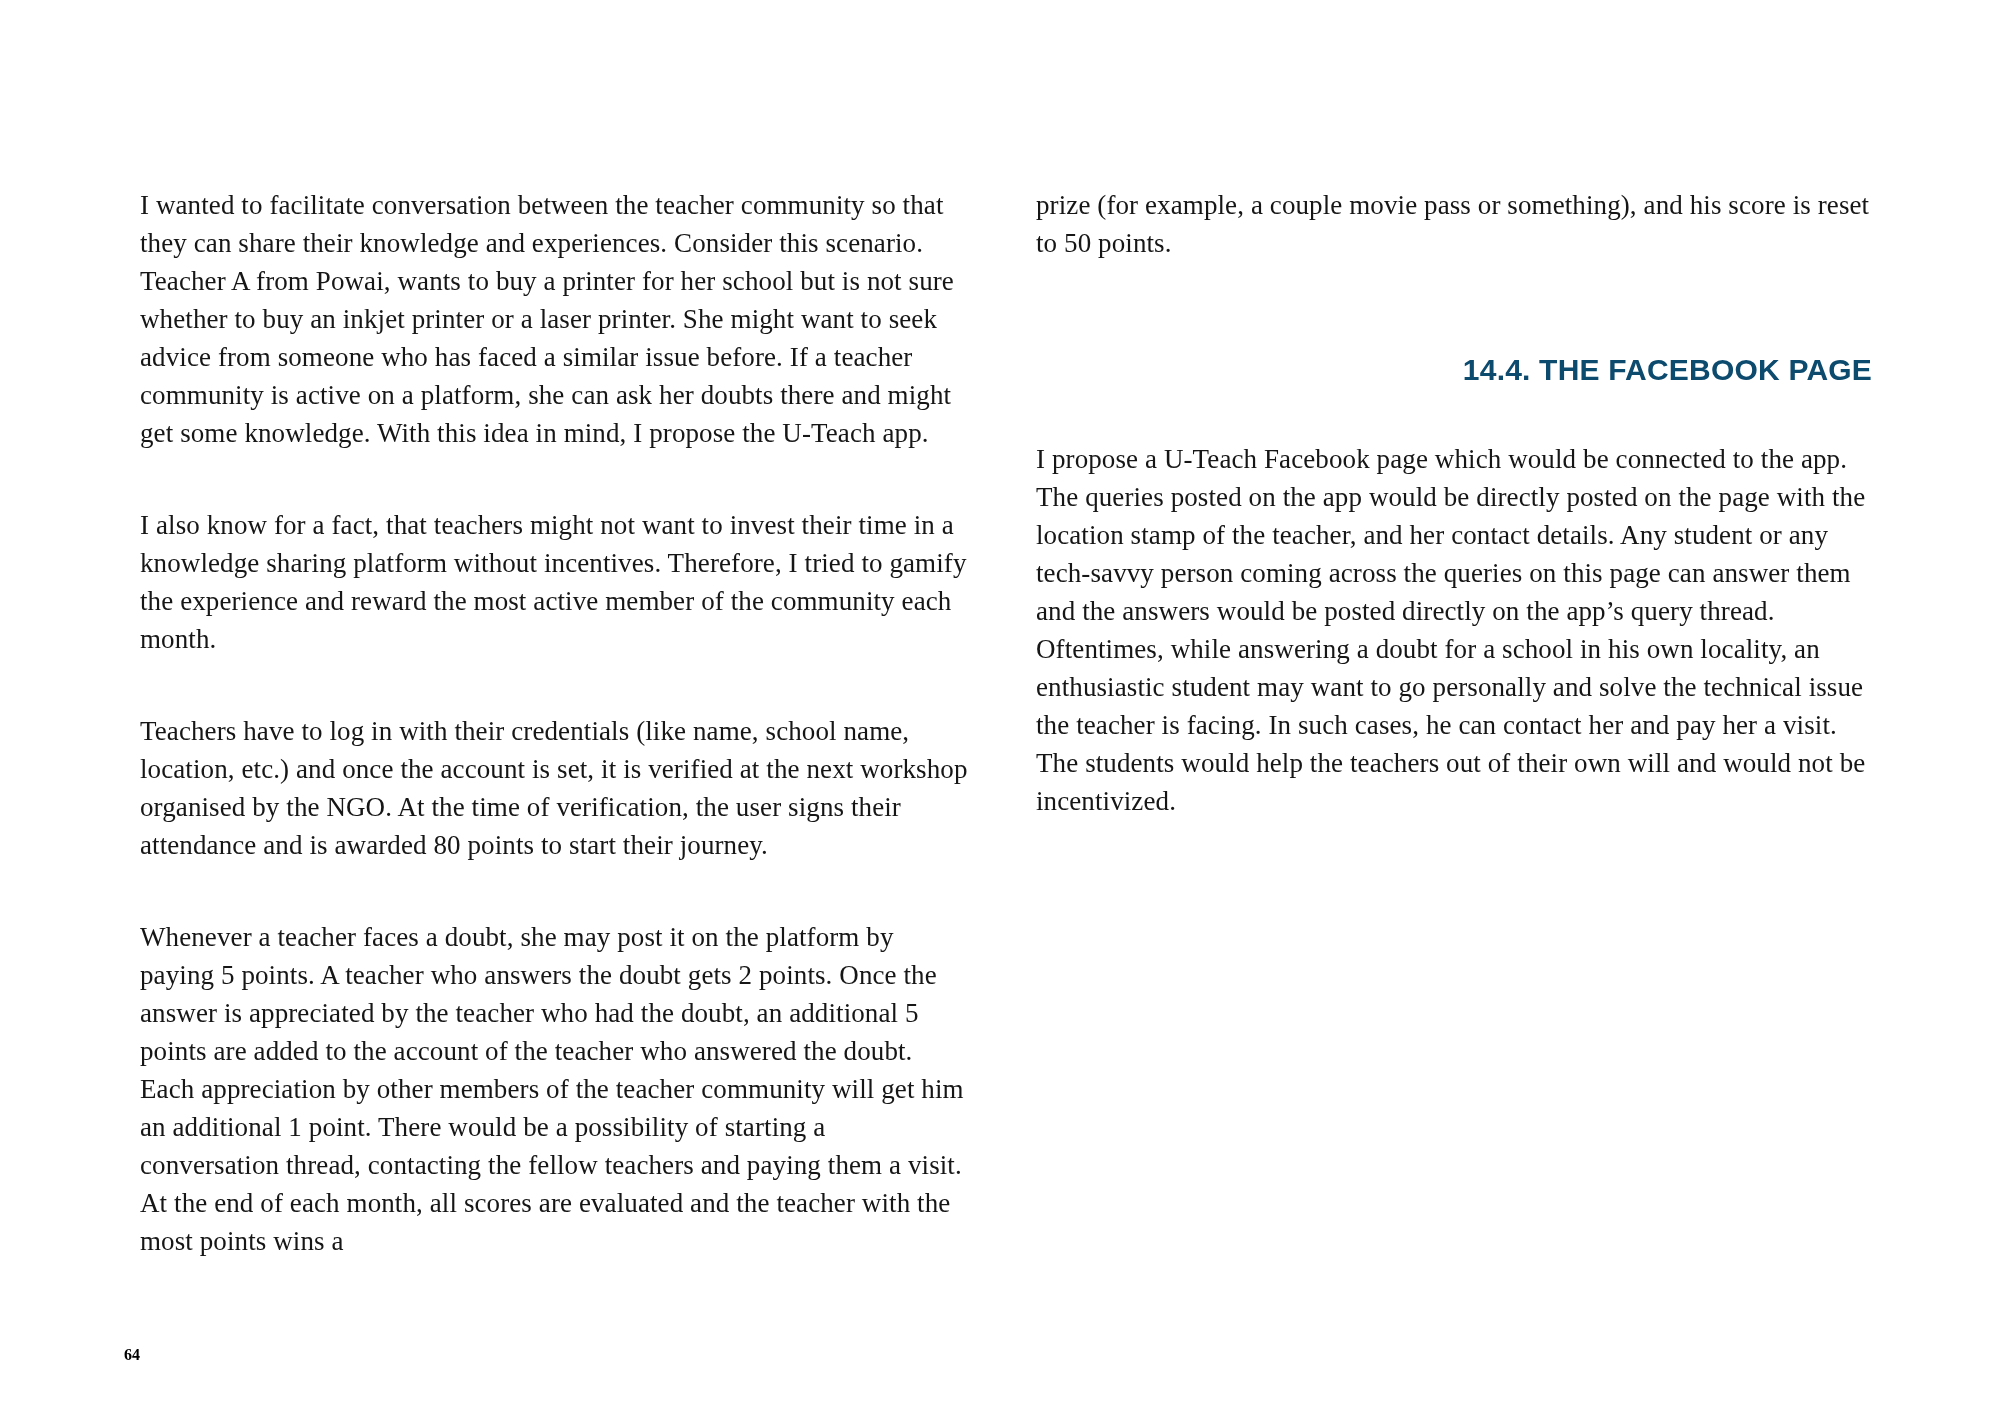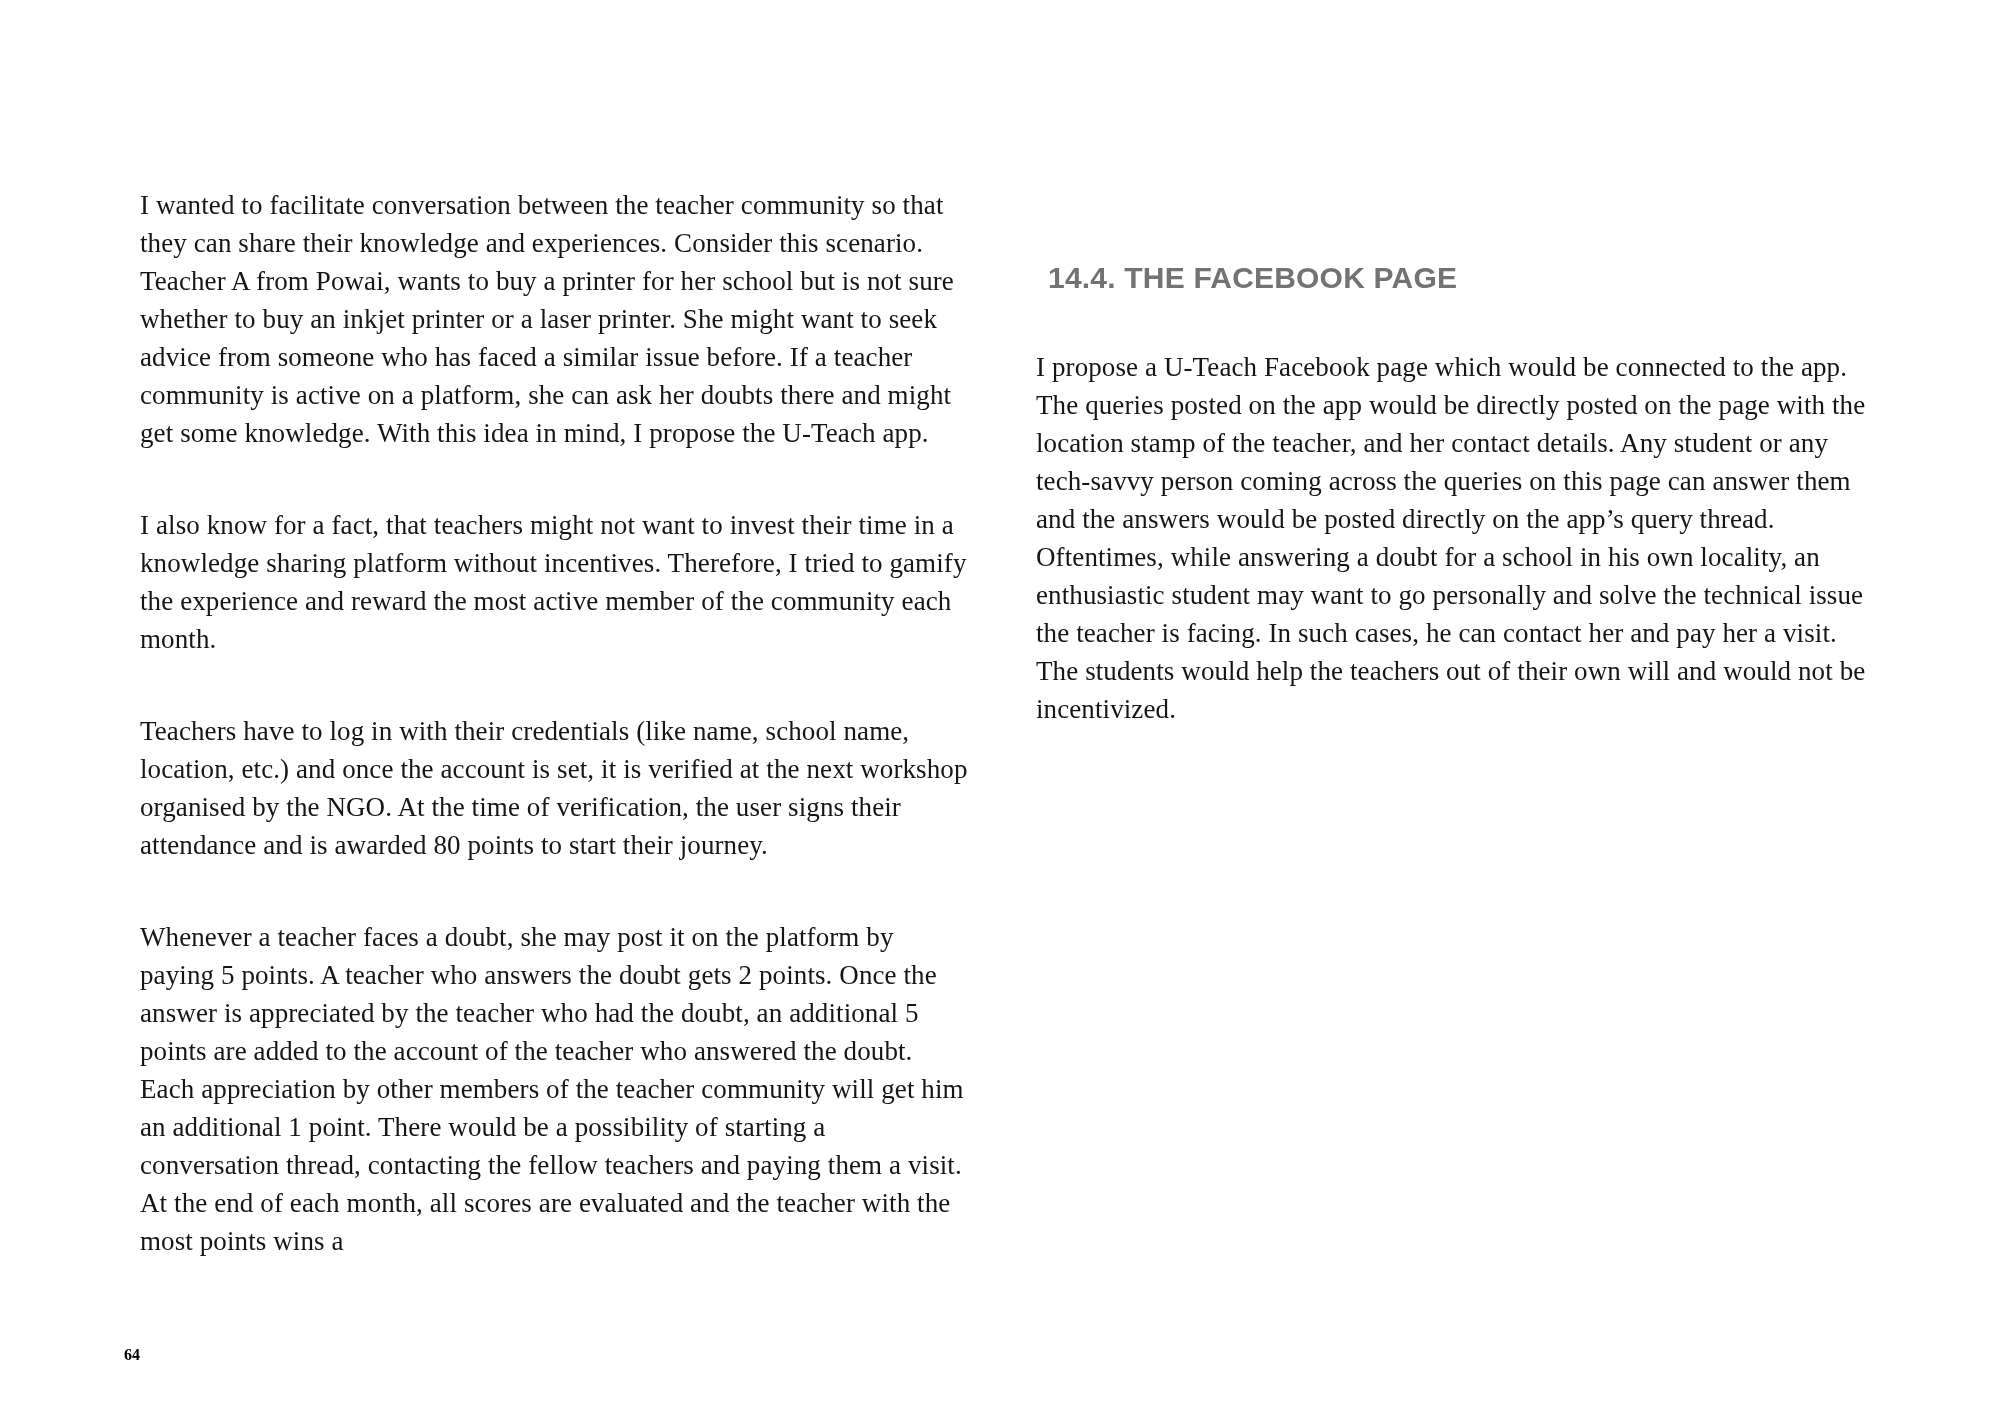--- a/index.html
+++ b/index.html
@@ -41,23 +41,24 @@
     letter-spacing: 0.1px;
   }
 
   .column p:last-child { margin-bottom: 15px; }
 
   .section-heading {
     font-family: "Liberation Sans", "DejaVu Sans", sans-serif;
     font-weight: 700;
     font-size: 30px;
     line-height: 36px;
-    color: #737373;
+    color: #0c4a6e;
     letter-spacing: 0.2px;
-    margin: 74px 0 36px 12px;
+    margin: 74px 0 36px 0;
+    text-align: right;
   }
 
   .page-number {
     position: absolute;
     left: 100px;
     top: 1322px;
     font-family: "Liberation Serif", "DejaVu Serif", serif;
     font-weight: 700;
     font-size: 16px;
     color: #000000;
@@ -71,20 +72,21 @@
   <div class="columns">
 
     <div class="column left">
       <p>I wanted to facilitate conversation between the teacher community so that they can share their knowledge and experiences. Consider this scenario. Teacher A from Powai, wants to buy a printer for her school but is not sure whether to buy an inkjet printer or a laser printer. She might want to seek advice from someone who has faced a similar issue before. If a teacher community is active on a platform, she can ask her doubts there and might get some knowledge. With this idea in mind, I propose the U-Teach app.</p>
       <p>I also know for a fact, that teachers might not want to invest their time in a knowledge sharing platform without incentives. Therefore, I tried to gamify the experience and reward the most active member of the community each month.</p>
       <p>Teachers have to log in with their credentials (like name, school name, location, etc.) and once the account is set, it is verified at the next workshop organised by the NGO. At the time of verification, the user signs their attendance and is awarded 80 points to start their journey.</p>
       <p>Whenever a teacher faces a doubt, she may post it on the platform by paying 5 points. A teacher who answers the doubt gets 2 points. Once the answer is appreciated by the teacher who had the doubt, an additional 5 points are added to the account of the teacher who answered the doubt. Each appreciation by other members of the teacher community will get him an additional 1 point. There would be a possibility of starting a conversation thread, contacting the fellow teachers and paying them a visit. At the end of each month, all scores are evaluated and the teacher with the most points wins a</p>
     </div>
 
     <div class="column right">
+      <p>prize (for example, a couple movie pass or something), and his score is reset to 50 points.</p>
 
       <h2 class="section-heading">14.4. THE FACEBOOK PAGE</h2>
 
       <p>I propose a U-Teach Facebook page which would be connected to the app. The queries posted on the app would be directly posted on the page with the location stamp of the teacher, and her contact details. Any student or any tech-savvy person coming across the queries on this page can answer them and the answers would be posted directly on the app’s query thread. Oftentimes, while answering a doubt for a school in his own locality, an enthusiastic student may want to go personally and solve the technical issue the teacher is facing. In such cases, he can contact her and pay her a visit. The students would help the teachers out of their own will and would not be incentivized.</p>
     </div>
 
   </div>
 
   <div class="page-number">64</div>
 

